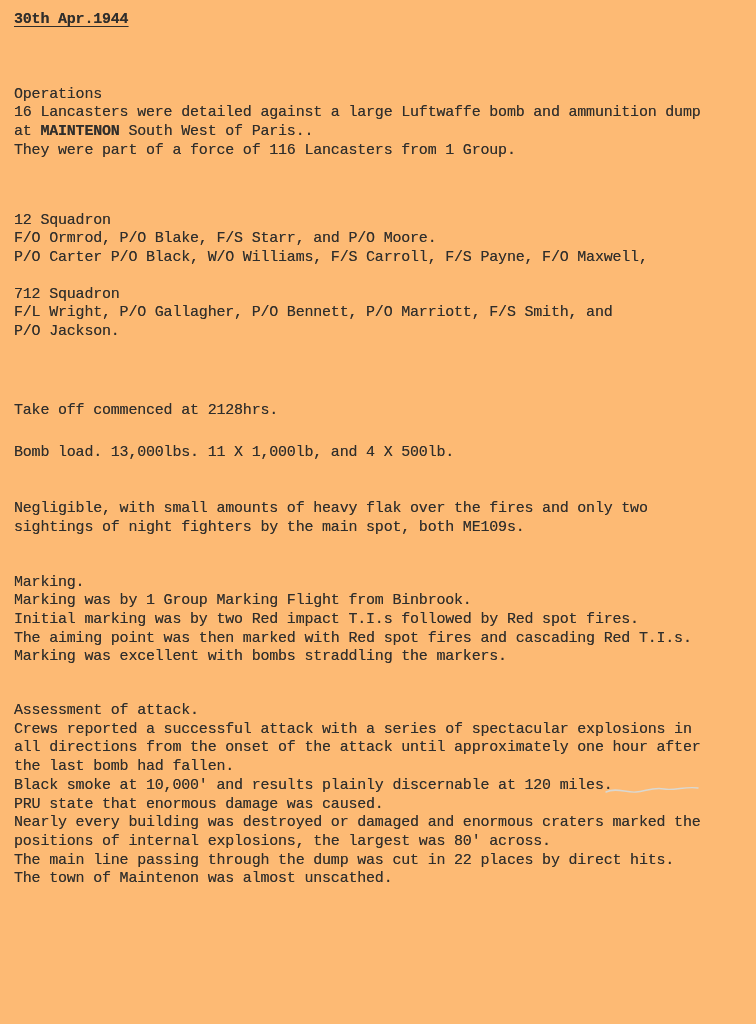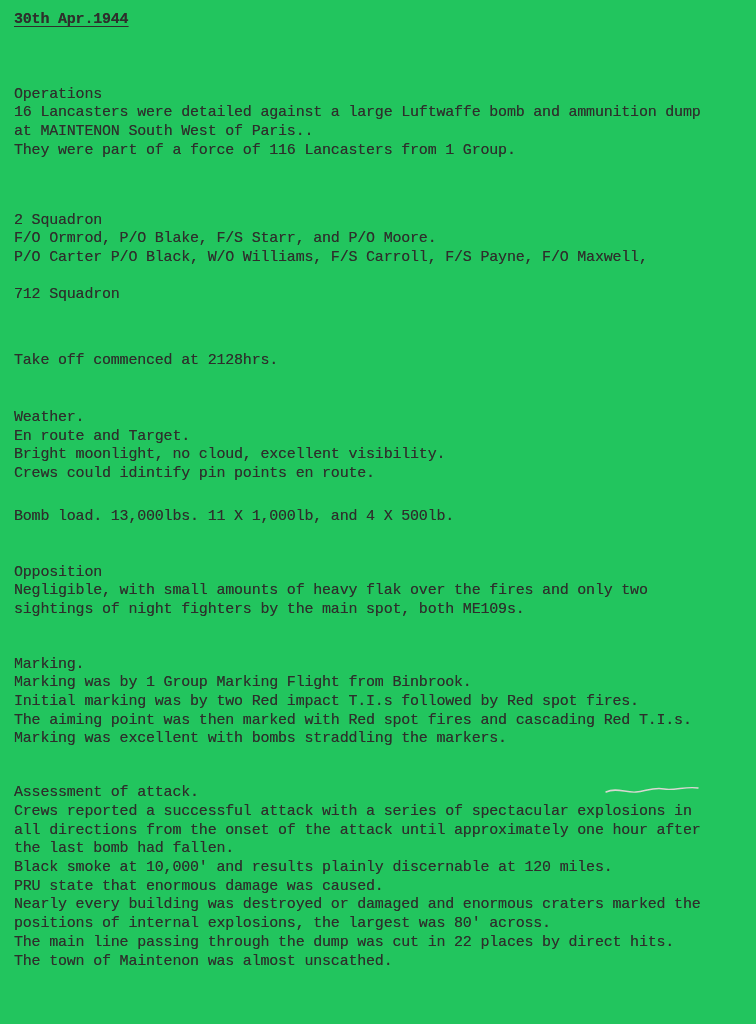--- a/index.html
+++ b/index.html
@@ -5,65 +5,64 @@
   html, body {
     margin: 0;
     padding: 0;
     background: #e8e8e6;
   }
   .page {
     position: relative;
     width: 756px;
     height: 1024px;
     margin: 0 auto;
-    background: #22c55e;
+    background: #fdba74;
     overflow: hidden;
     font-family: "Liberation Mono", "DejaVu Sans Mono", monospace;
     font-size: 15px;
     line-height: 18.7px;
     color: #2f2e2c;
     box-sizing: border-box;
     padding: 11px 16px 0 14px;
   }
   .block {
     white-space: pre-wrap;
   }
   .line {
     min-height: 18.7px;
     white-space: pre;
     letter-spacing: -0.2px;
     text-shadow: 0 0 0.5px rgba(40, 38, 36, 0.55);
   }
   .bold {
-    font-weight: normal;
+    font-weight: bold;
   }
   .bold-underline {
     font-weight: bold;
     text-decoration: underline;
     text-underline-offset: 3px;
   }
   .crease {
     position: absolute;
     left: 604px;
     top: 780px;
     pointer-events: none;
   }
 </style>
 </head>
 <body>
 
 <main class="page">
   <div id="doc-content">
       <div class="block" style="margin-top: 0px;"><div class="line"><span class="bold-underline">30th Apr.1944</span></div></div>
       <div class="block" style="margin-top: 56px;"><div class="line"><span>Operations</span></div><div class="line"><span>16 Lancasters were detailed against a large Luftwaffe bomb and ammunition dump</span></div><div class="line"><span>at </span><span class="bold">MAINTENON</span><span> South West of Paris..</span></div><div class="line"><span>They were part of a force of 116 Lancasters from 1 Group.</span></div></div>
-      <div class="block" style="margin-top: 51px;"><div class="line"><span>2 Squadron</span></div><div class="line"><span>F/O Ormrod, P/O Blake, F/S Starr, and P/O Moore.</span></div><div class="line"><span>P/O Carter P/O Black, W/O Williams, F/S Carroll, F/S Payne, F/O Maxwell,</span></div></div>
-      <div class="block" style="margin-top: 18px;"><div class="line"><span>712 Squadron</span></div></div>
-      <div class="block" style="margin-top: 48px;"><div class="line"><span>Take off commenced at 2128hrs.</span></div></div>
-      <div class="block" style="margin-top: 38px;"><div class="line"><span>Weather.</span></div><div class="line"><span>En route and Target.</span></div><div class="line"><span>Bright moonlight, no cloud, excellent visibility.</span></div><div class="line"><span>Crews could idintify pin points en route.</span></div></div>
+      <div class="block" style="margin-top: 51px;"><div class="line"><span>12 Squadron</span></div><div class="line"><span>F/O Ormrod, P/O Blake, F/S Starr, and P/O Moore.</span></div><div class="line"><span>P/O Carter P/O Black, W/O Williams, F/S Carroll, F/S Payne, F/O Maxwell,</span></div></div>
+      <div class="block" style="margin-top: 18px;"><div class="line"><span>712 Squadron</span></div><div class="line"><span>F/L Wright, P/O Gallagher, P/O Bennett, P/O Marriott, F/S Smith, and</span></div><div class="line"><span>P/O Jackson.</span></div></div>
+      <div class="block" style="margin-top: 60px;"><div class="line"><span>Take off commenced at 2128hrs.</span></div></div>
       <div class="block" style="margin-top: 24px;"><div class="line"><span>Bomb load. 13,000lbs. 11 X 1,000lb, and 4 X 500lb.</span></div></div>
-      <div class="block" style="margin-top: 37px;"><div class="line"><span>Opposition</span></div><div class="line"><span>Negligible, with small amounts of heavy flak over the fires and only two</span></div><div class="line"><span>sightings of night fighters by the main spot, both ME109s.</span></div></div>
+      <div class="block" style="margin-top: 37px;"><div class="line"><span>Negligible, with small amounts of heavy flak over the fires and only two</span></div><div class="line"><span>sightings of night fighters by the main spot, both ME109s.</span></div></div>
       <div class="block" style="margin-top: 36px;"><div class="line"><span>Marking.</span></div><div class="line"><span>Marking was by 1 Group Marking Flight from Binbrook.</span></div><div class="line"><span>Initial marking was by two Red impact T.I.s followed by Red spot fires.</span></div><div class="line"><span>The aiming point was then marked with Red spot fires and cascading Red T.I.s.</span></div><div class="line"><span>Marking was excellent with bombs straddling the markers.</span></div></div>
       <div class="block" style="margin-top: 35px;"><div class="line"><span>Assessment of attack.</span></div><div class="line"><span>Crews reported a successful attack with a series of spectacular explosions in</span></div><div class="line"><span>all directions from the onset of the attack until approximately one hour after</span></div><div class="line"><span>the last bomb had fallen.</span></div><div class="line"><span>Black smoke at 10,000' and results plainly discernable at 120 miles.</span></div><div class="line"><span>PRU state that enormous damage was caused.</span></div><div class="line"><span>Nearly every building was destroyed or damaged and enormous craters marked the</span></div><div class="line"><span>positions of internal explosions, the largest was 80' across.</span></div><div class="line"><span>The main line passing through the dump was cut in 22 places by direct hits.</span></div><div class="line"><span>The town of Maintenon was almost unscathed.</span></div></div>
     </div>
   <svg class="crease" width="96" height="18" viewBox="0 0 96 18">
     <path d="M2 12 C 12 7, 22 13, 32 12 S 50 7, 60 9 S 82 6, 94 8" fill="none" stroke="#d9d8d2" stroke-width="1.4" stroke-linecap="round"></path>
   </svg>
 </main>
 
 </body></html>

